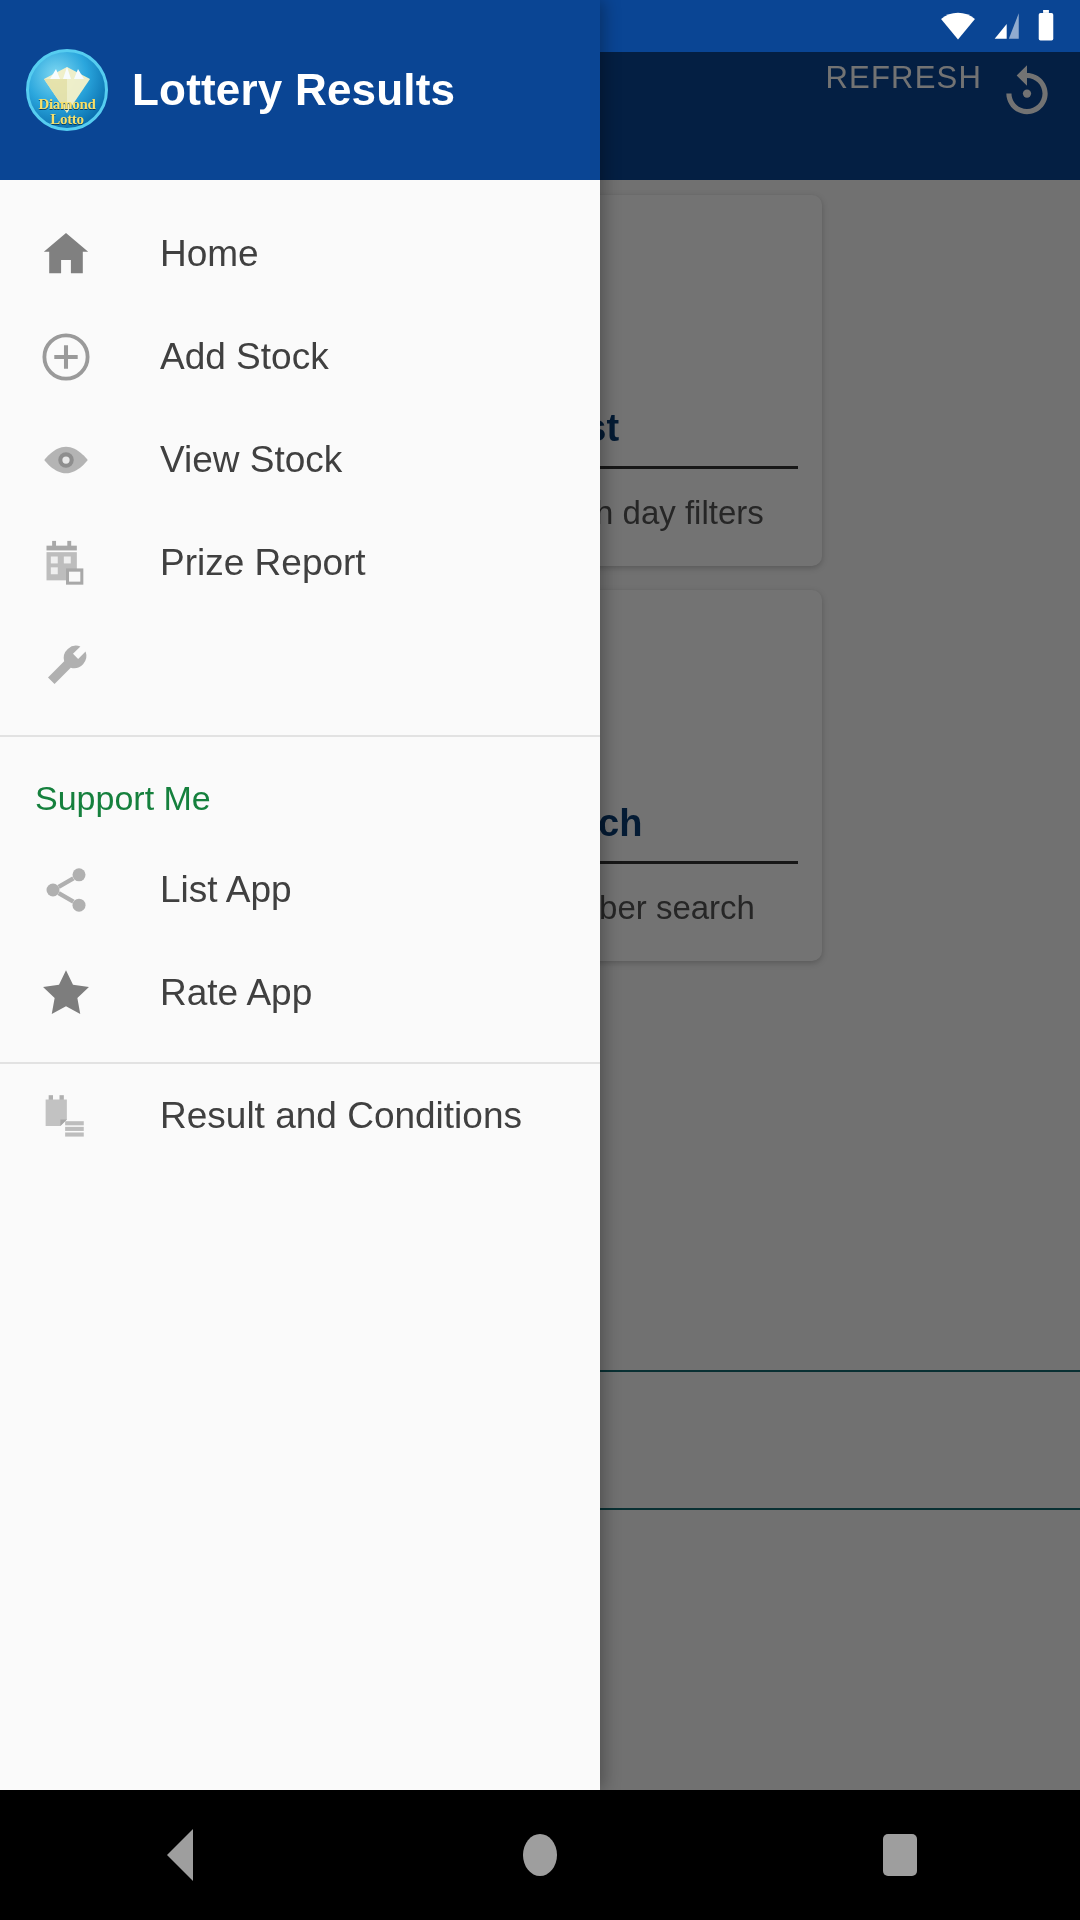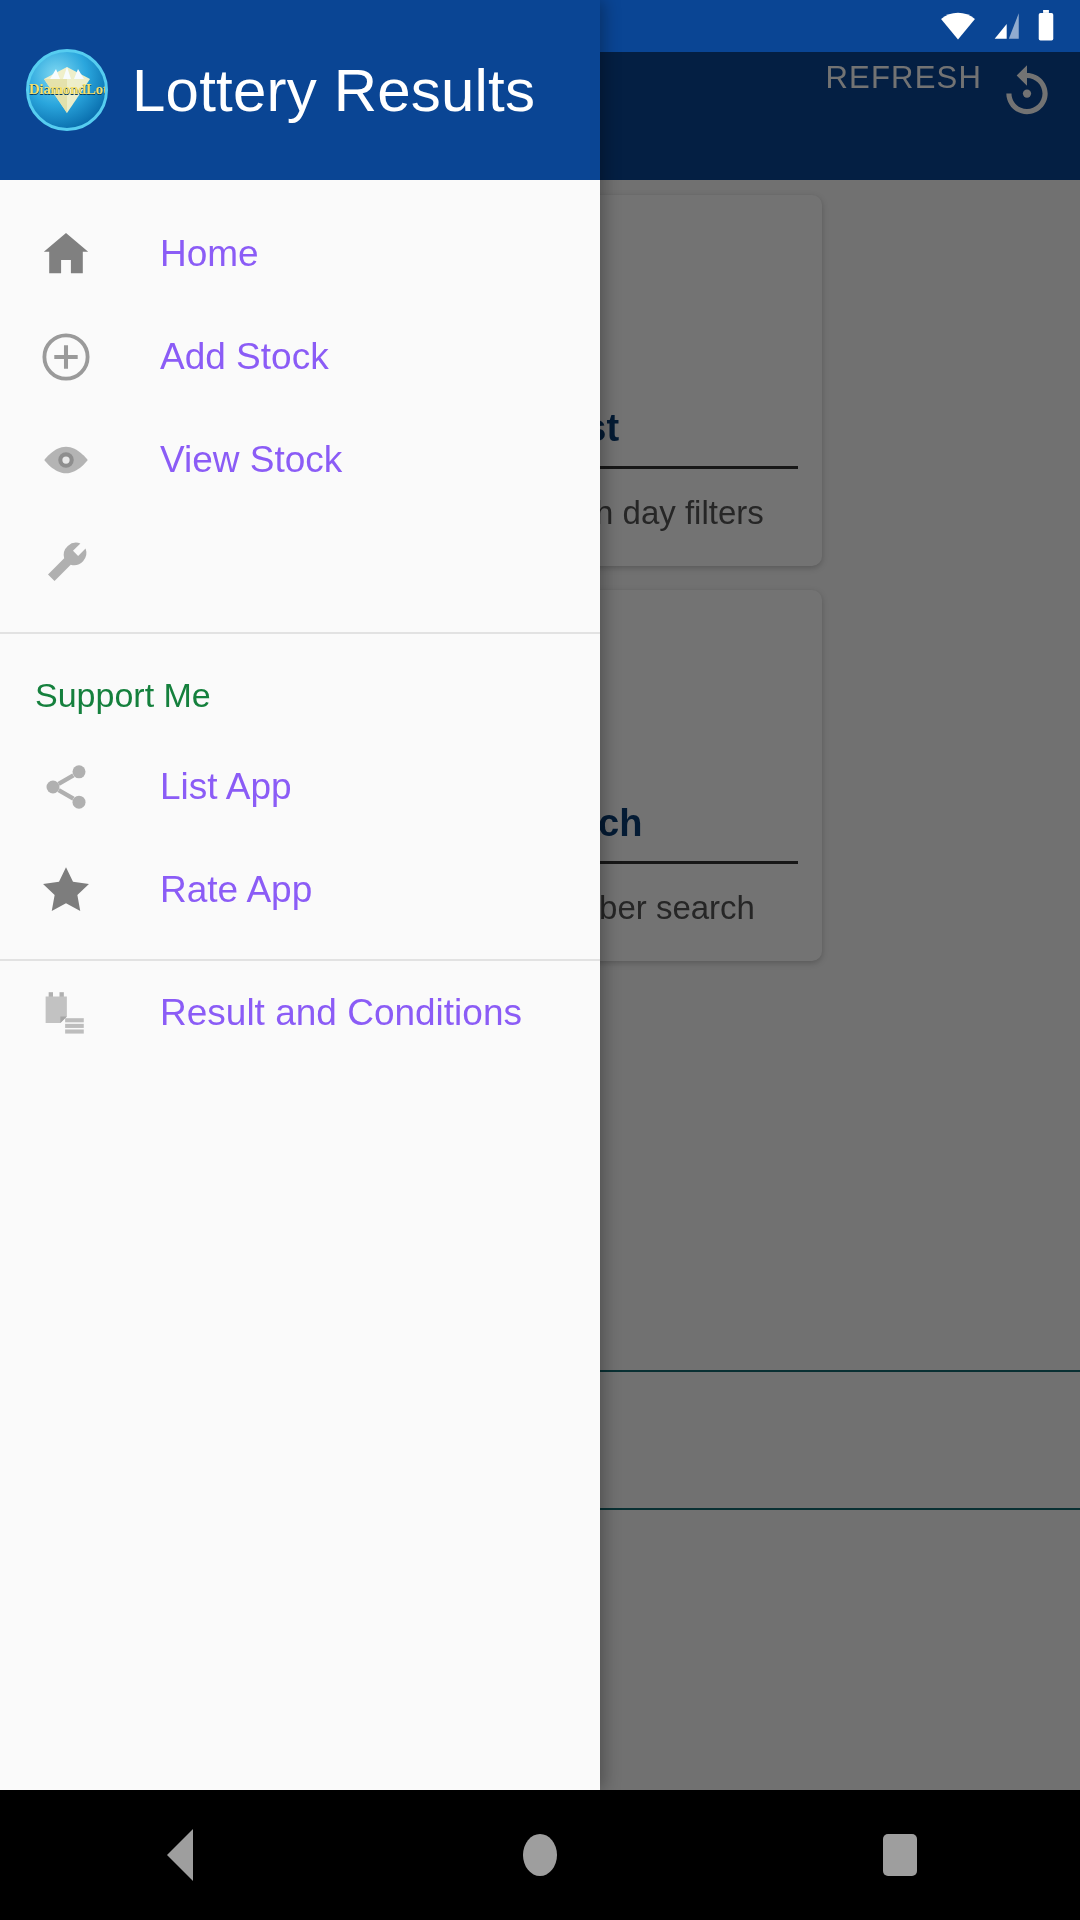--- a/index.html
+++ b/index.html
@@ -87,51 +87,51 @@
   }
   #drawer-header{
     height:180px; background:#0a4594;
     display:flex; align-items:center; padding:0 26px; gap:24px;
     flex:none;
   }
   #drawer-logo{
     width:82px; height:82px; border-radius:50%;
     background:radial-gradient(circle at 36% 30%, #7fd8f2 0%, #2aa6dd 42%, #0a6fae 78%, #07507f 100%);
     border:3px solid #56cdf0;
-    display:flex; align-items:center; justify-content:flex-start;
-    flex-direction:row; overflow:hidden; position:relative;
+    display:flex; align-items:center; justify-content:flex-end;
+    flex-direction:column; overflow:hidden; position:relative;
     flex:none;
   }
   #drawer-logo .lg-l1, #drawer-logo .lg-l2{
     font-size:15px; font-weight:bold; color:#f6e06a; line-height:1.05;
     letter-spacing:-.3px; text-shadow:0 1px 0 #063d63;
     font-family:"Liberation Serif", serif;
     z-index:2;
   }
   #drawer-logo .lg-gem{
     position:absolute; left:50%; top:50%;
     transform:translate(-50%,-50%);
     width:62px; height:58px; opacity:.95; z-index:1;
   }
   #drawer-title{
-    color:#fff; font-size:60px; font-weight:normal; letter-spacing:.2px;
+    color:#fff; font-size:44px; font-weight:bold; letter-spacing:.2px;
   }
 
   #drawer-list{ flex:1; overflow:hidden; }
 
   .d-item{
     height:103px; display:flex; align-items:center;
     padding-left:35px; gap:0;
   }
   .d-item .d-ico{
     width:62px; height:62px; flex:none;
     display:flex; align-items:center; justify-content:center;
   }
   .d-item .d-label{
-    margin-left:63px; font-size:37px; color:#8b5cf6; font-weight:400;
+    margin-left:63px; font-size:37px; color:#404040; font-weight:400;
   }
   .d-sep{ height:2px; background:#e2e2e2; margin-top:18px; }
   .d-section{
     font-size:34px; color:#15803d; padding:42px 0 20px 35px;
   }
 
   
   #navbar{
     position:absolute; left:0; bottom:0; width:1080px; height:130px;
     background:#000; z-index:60;
@@ -281,20 +281,36 @@
       <span class="d-ico">
         <svg width="58" height="58" viewBox="0 0 24 24">
           <path fill="#b4b4b4" d="M12 6.5C7 6.5 3 12 3 12s4 5.5 9 5.5 9-5.5 9-5.5-4-5.5-9-5.5z"></path>
           <circle cx="12" cy="12" r="3.2" fill="#8e8e8e"></circle>
           <circle cx="12" cy="12" r="1.5" fill="#e8e8e8"></circle>
         </svg>
       </span>
       <span class="d-label">View Stock</span>
     </div>
 
+    <div class="d-item">
+      <span class="d-ico">
+        <svg width="52" height="52" viewBox="0 0 24 24">
+          <rect x="3" y="4" width="14" height="2.2" fill="#a8a8a8"></rect>
+          <rect x="5.6" y="1.8" width="1.8" height="3" fill="#a8a8a8"></rect>
+          <rect x="12.6" y="1.8" width="1.8" height="3" fill="#a8a8a8"></rect>
+          <rect x="3" y="7" width="14" height="13" fill="#bdbdbd"></rect>
+          <rect x="5" y="9" width="3.2" height="3.2" fill="#efefef"></rect>
+          <rect x="11" y="9" width="3.2" height="3.2" fill="#efefef"></rect>
+          <rect x="5" y="14" width="3.2" height="3.2" fill="#efefef"></rect>
+          <rect x="12" y="14.5" width="8" height="7.5" fill="#a8a8a8"></rect>
+          <rect x="13.4" y="16" width="5.2" height="4.6" fill="#fafafa"></rect>
+        </svg>
+      </span>
+      <span class="d-label">Prize Report</span>
+    </div>
 
     <div class="d-item">
       <span class="d-ico">
         <svg width="54" height="54" viewBox="0 0 24 24">
           <path fill="#b0b0b0" d="M20.7 5.6l-3.3 3.3-2.3-2.3 3.3-3.3a5.5 5.5 0 00-7.2 6.6L4 17.1 6.9 20l7.2-7.2a5.5 5.5 0 006.6-7.2z"></path>
         </svg>
       </span>
     </div>
 
     <div class="d-sep"></div>

